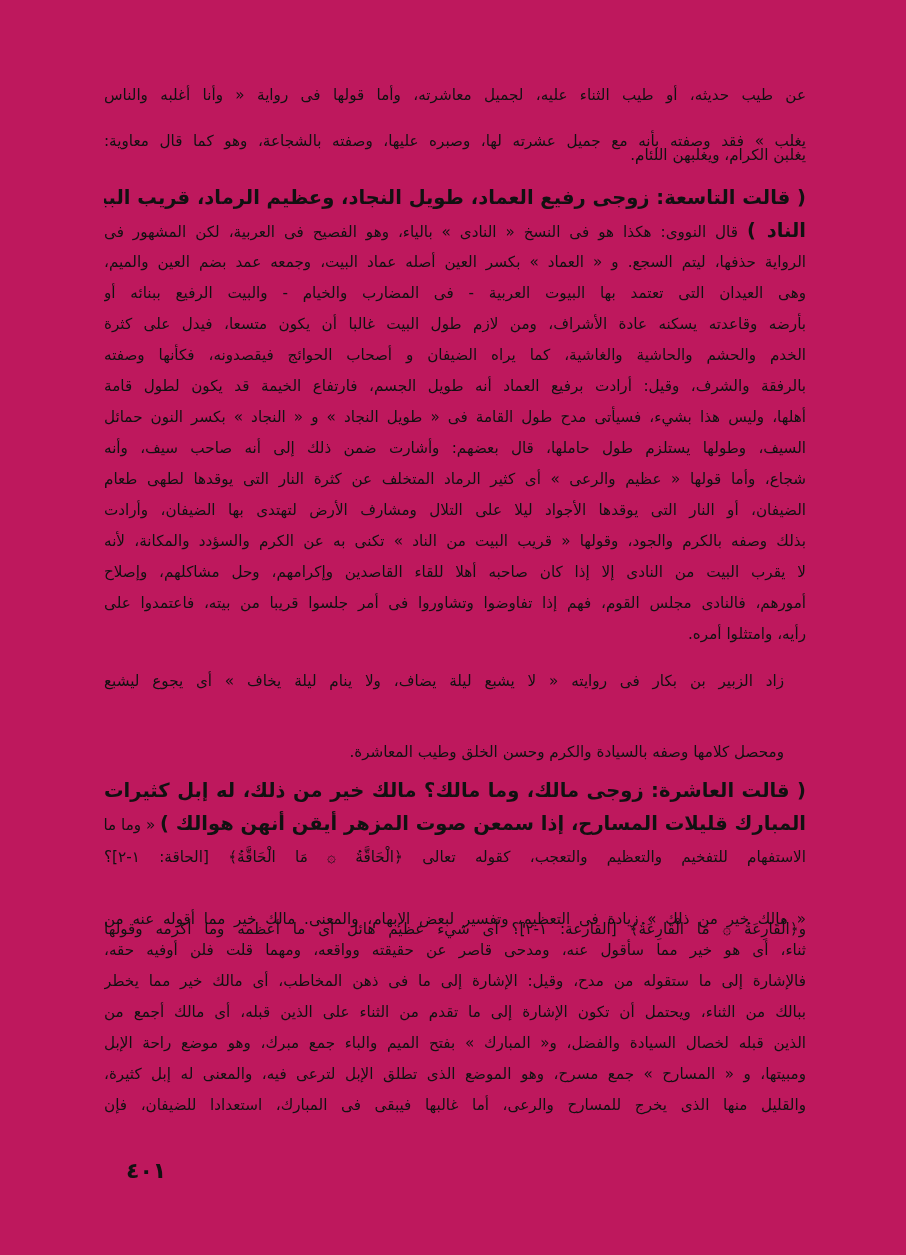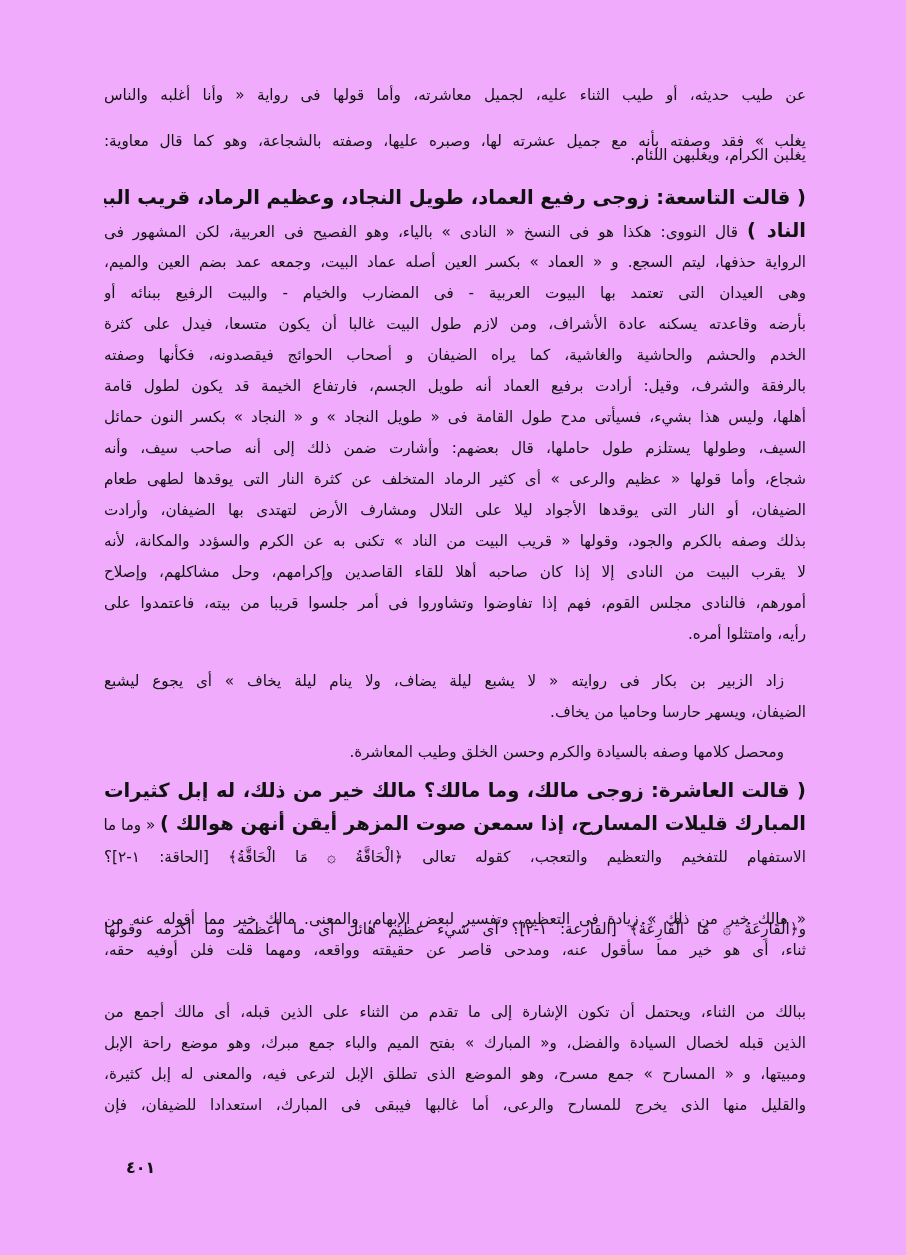--- a/index.html
+++ b/index.html
@@ -1,25 +1,25 @@
 <!DOCTYPE html>
 <html><head>
 <meta charset="utf-8">
 <style>
   html, body { margin: 0; padding: 0; background: #ffffff; }
   body { width: 906px; height: 1255px; position: relative; overflow: hidden;
          font-family: "DejaVu Sans", sans-serif; color: #111; }
-  .page { position: absolute; left: 0; top: 0; width: 906px; height: 1255px; background: #f0abfc; }
+  .page { position: absolute; left: 0; top: 0; width: 906px; height: 1255px; background: #be185d; }
   .line { position: absolute; left: 104px; width: 702px; direction: rtl; text-align: justify;
           text-align-last: justify; white-space: nowrap; font-size: 15.2px; line-height: 30px;
           height: 30px; overflow: hidden; }
   .line.last { text-align-last: right; }
   .line.head { font-weight: bold; font-size: 19.5px; line-height: 36px; height: 36px; }
   .hb { font-weight: bold; font-size: 19.5px; }
-  .pagenum { position: absolute; left: 126px; top: 1158px; font-size: 16px; font-weight: bold;
+  .pagenum { position: absolute; left: 126px; top: 1158px; font-size: 22px; font-weight: bold;
              direction: rtl; }
 </style>
 </head>
 <body>
 
 <div class="page">
   <div class="line" style="top:80px">عن طيب حديثه، أو طيب الثناء عليه، لجميل معاشرته، وأما قولها فى رواية « وأنا أغلبه والناس</div>
   <div class="line" style="top:126px">يغلب » فقد وصفته بأنه مع جميل عشرته لها، وصبره عليها، وصفته بالشجاعة، وهو كما قال معاوية:</div>
   <div class="line last" style="top:140px">يغلبن الكرام، ويغلبهن اللئام.</div>
 
@@ -35,31 +35,31 @@
   <div class="line" style="top:402px">أهلها، وليس هذا بشيء، فسيأتى مدح طول القامة فى « طويل النجاد » و « النجاد » بكسر النون حمائل</div>
   <div class="line" style="top:433px">السيف، وطولها يستلزم طول حاملها، قال بعضهم: وأشارت ضمن ذلك إلى أنه صاحب سيف، وأنه</div>
   <div class="line" style="top:464px">شجاع، وأما قولها « عظيم والرعى » أى كثير الرماد المتخلف عن كثرة النار التى يوقدها لطهى طعام</div>
   <div class="line" style="top:495px">الضيفان، أو النار التى يوقدها الأجواد ليلا على التلال ومشارف الأرض لتهتدى بها الضيفان، وأرادت</div>
   <div class="line" style="top:526px">بذلك وصفه بالكرم والجود، وقولها « قريب البيت من الناد » تكنى به عن الكرم والسؤدد والمكانة، لأنه</div>
   <div class="line" style="top:557px">لا يقرب البيت من النادى إلا إذا كان صاحبه أهلا للقاء القاصدين وإكرامهم، وحل مشاكلهم، وإصلاح</div>
   <div class="line" style="top:588px">أمورهم، فالنادى مجلس القوم، فهم إذا تفاوضوا وتشاوروا فى أمر جلسوا قريبا من بيته، فاعتمدوا على</div>
   <div class="line last" style="top:619px">رأيه، وامتثلوا أمره.</div>
 
   <div class="line" style="top:666px; left:104px; width:680px;">زاد الزبير بن بكار فى روايته « لا يشبع ليلة يضاف، ولا ينام ليلة يخاف » أى يجوع ليشبع</div>
-  <div class="line last" style="top:697px">الضيفان، ويسهر حارسا وحاميا من يخاف.</div>
 
   <div class="line last" style="top:737px; width:680px; left:104px;">ومحصل كلامها وصفه بالسيادة والكرم وحسن الخلق وطيب المعاشرة.</div>
 
   <div class="line head" style="top:773px">( قالت العاشرة: زوجى مالك، وما مالك؟ مالك خير من ذلك، له إبل كثيرات</div>
   <div class="line" style="top:809px">
     <span class="hb">المبارك قليلات المسارح، إذا سمعن صوت المزهر أيقن أنهن هوالك )</span><span> « وما مالك »؟</span>
   </div>
   <div class="line" style="top:842px">الاستفهام للتفخيم والتعظيم والتعجب، كقوله تعالى ﴿الْحَاقَّةُ ۞ مَا الْحَاقَّةُ﴾ [الحاقة: ١-٢]؟</div>
   <div class="line" style="top:914px">و﴿الْقَارِعَةُ ۞ مَا الْقَارِعَةُ﴾ [القارعة: ١-٢]؟ أى شيء عظيم هائل أى ما أعظمه وما أكرمه وقولها</div>
   <div class="line" style="top:904px">« مالك خير من ذلك » زيادة فى التعظيم، وتفسير لبعض الإبهام، والمعنى. مالك خير مما أقوله عنه من</div>
   <div class="line" style="top:935px">ثناء، أى هو خير مما سأقول عنه، ومدحى قاصر عن حقيقته وواقعه، ومهما قلت فلن أوفيه حقه،</div>
+  <div class="line" style="top:966px">فالإشارة إلى ما ستقوله من مدح، وقيل: الإشارة إلى ما فى ذهن المخاطب، أى مالك خير مما يخطر</div>
   <div class="line" style="top:997px">ببالك من الثناء، ويحتمل أن تكون الإشارة إلى ما تقدم من الثناء على الذين قبله، أى مالك أجمع من</div>
   <div class="line" style="top:1028px">الذين قبله لخصال السيادة والفضل، و« المبارك » بفتح الميم والباء جمع مبرك، وهو موضع راحة الإبل</div>
   <div class="line" style="top:1059px">ومبيتها، و « المسارح » جمع مسرح، وهو الموضع الذى تطلق الإبل لترعى فيه، والمعنى له إبل كثيرة،</div>
   <div class="line" style="top:1090px">والقليل منها الذى يخرج للمسارح والرعى، أما غالبها فيبقى فى المبارك، استعدادا للضيفان، فإن</div>
 
   <div class="pagenum">٤٠١</div>
 </div>
 
 </body></html>

